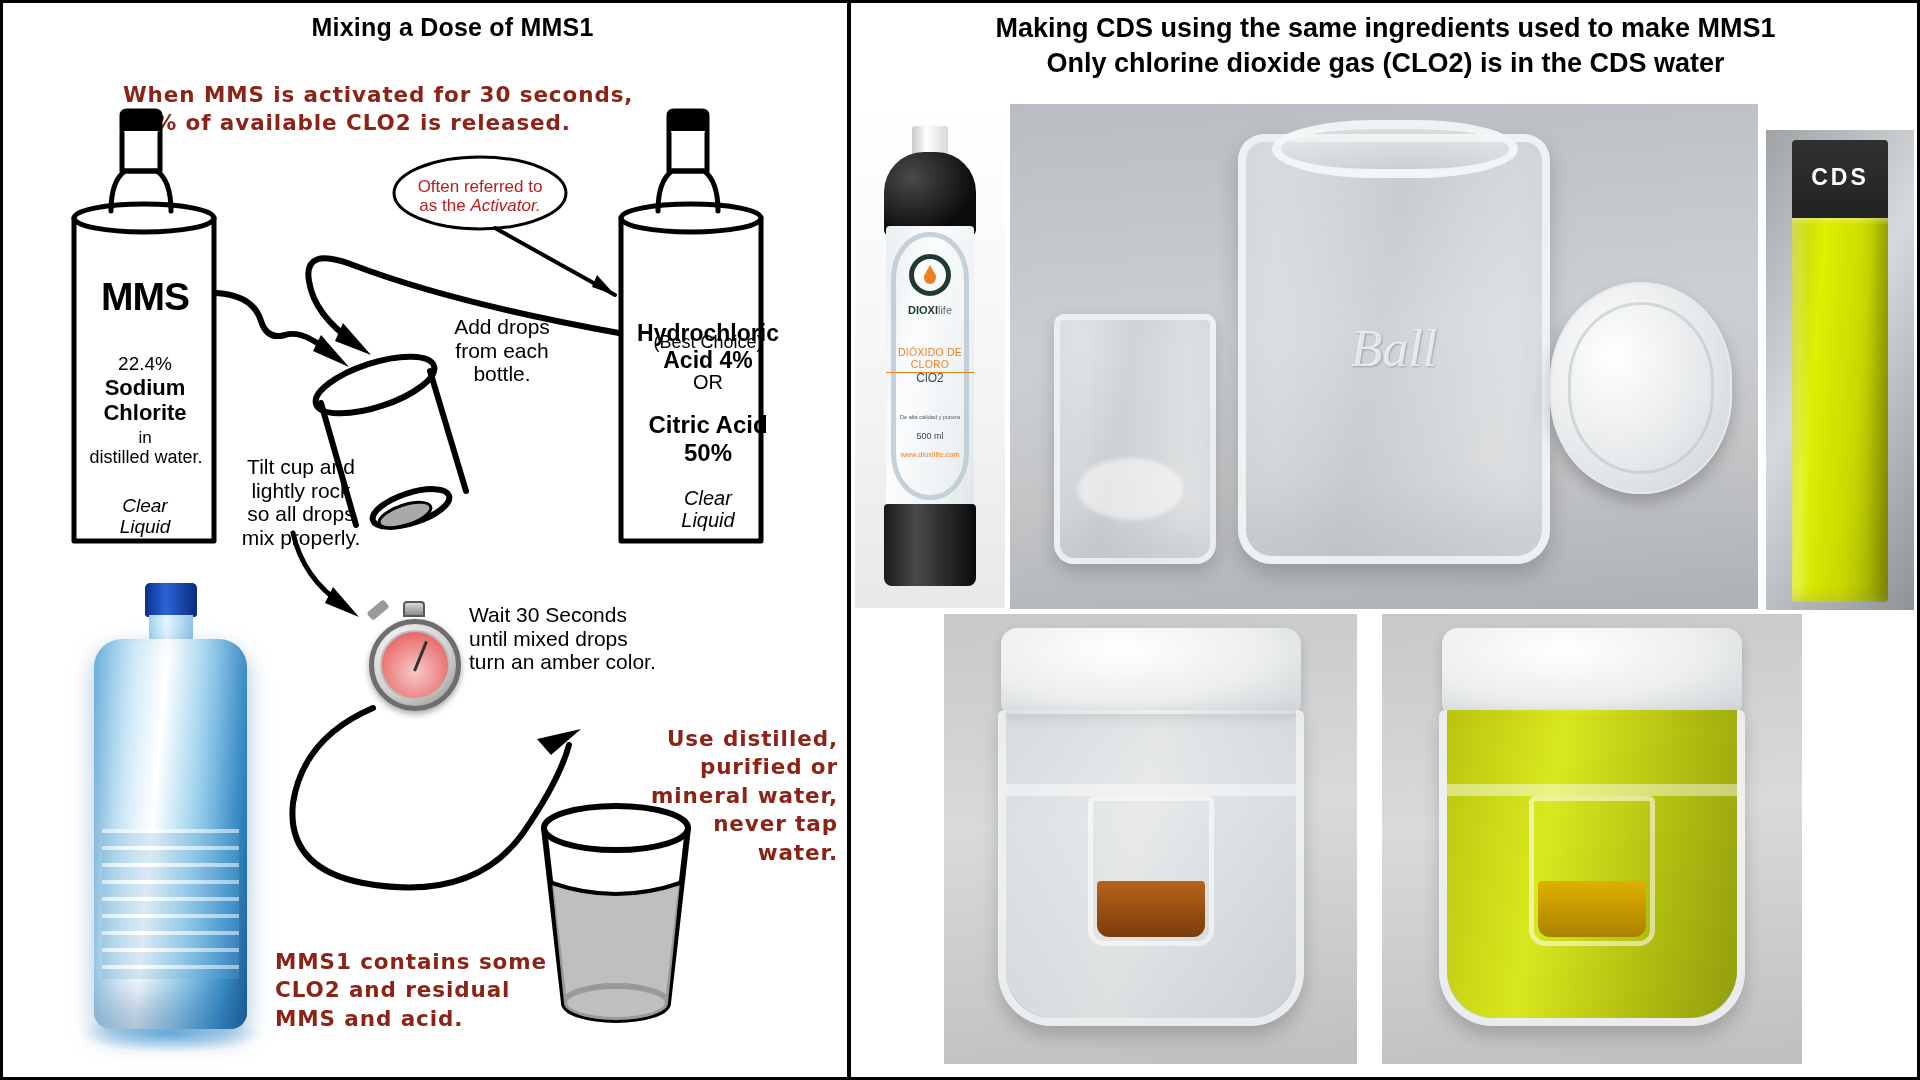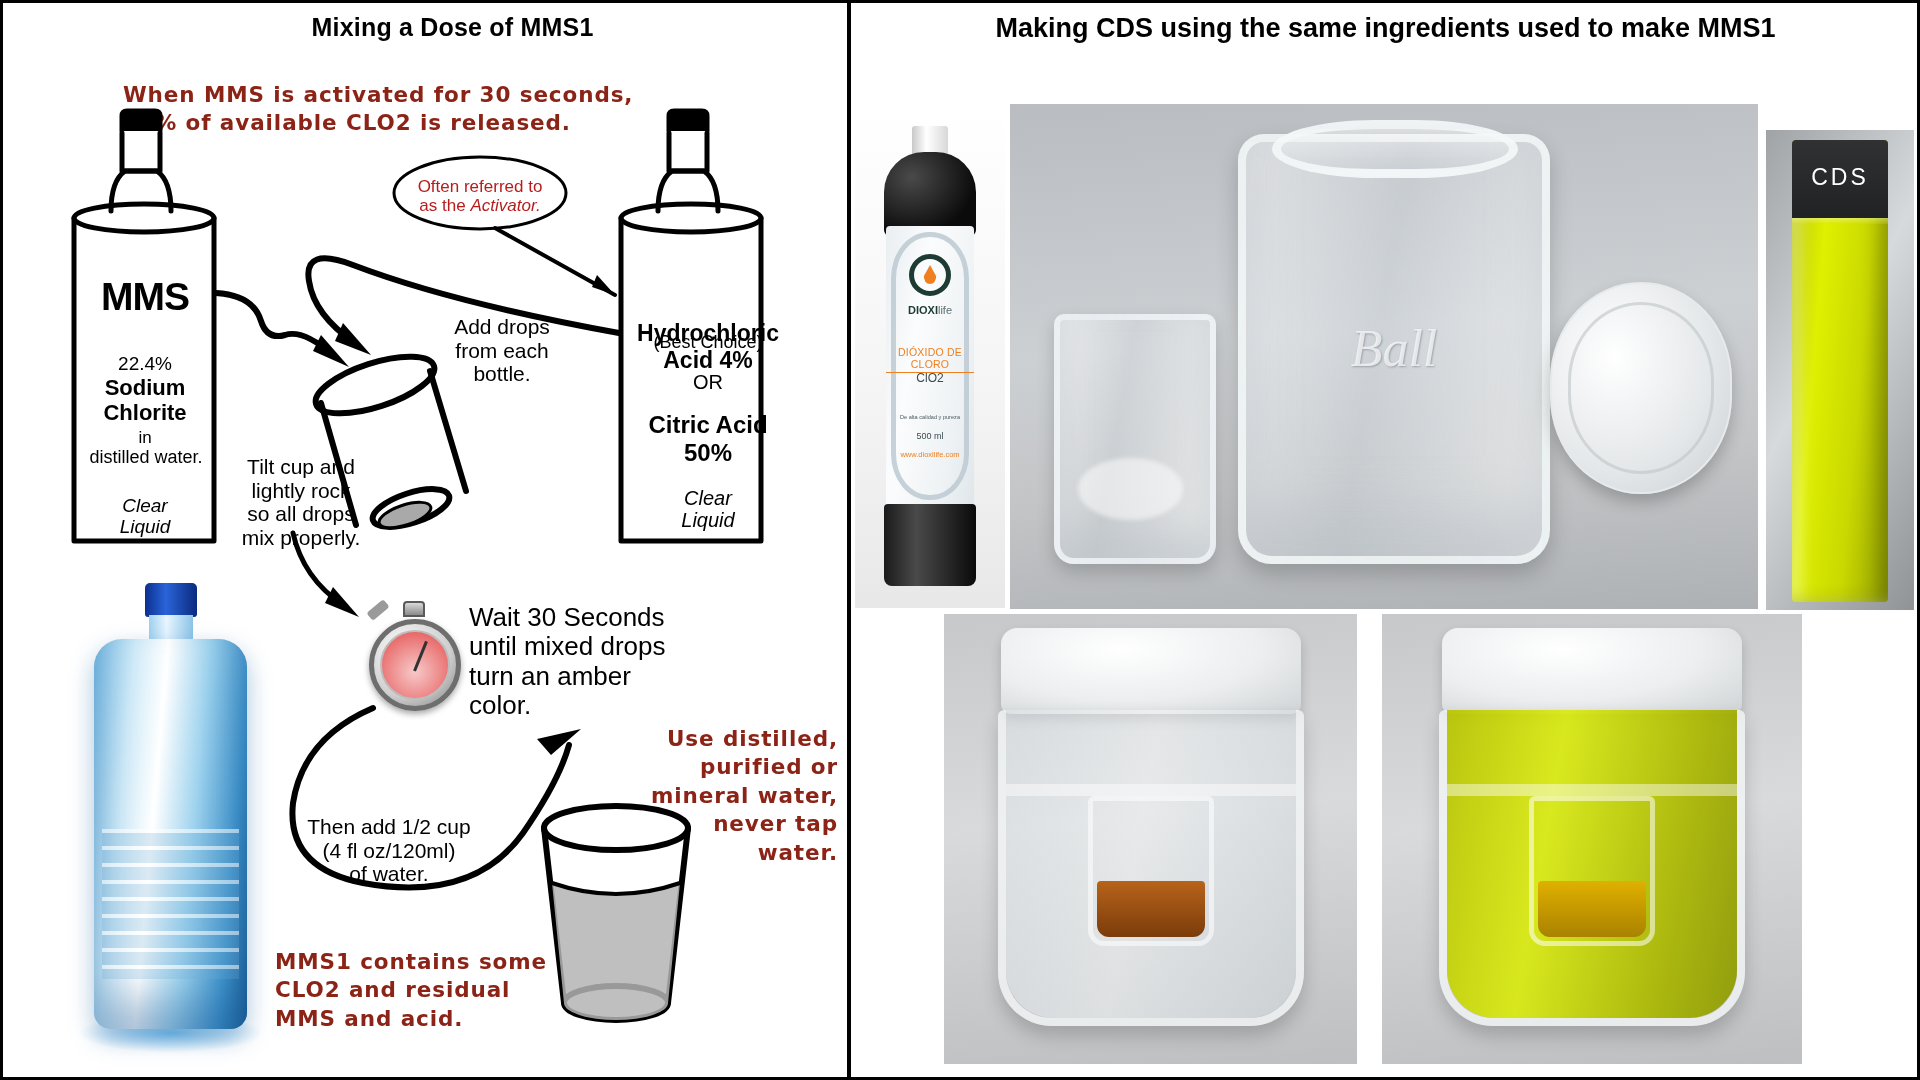--- a/index.html
+++ b/index.html
@@ -120,21 +120,21 @@
 
   
   #photo-cds { left:1766px; top:130px; width:148px; height:480px;
                background:linear-gradient(120deg,#9fa3a6,#d7dadd 45%,#8f9396); }
   .cds-tube { position:absolute; left:26px; top:10px; width:96px; height:462px;
      background:linear-gradient(95deg,#b9c400,#dff000 30%,#c9d800 65%,#93a000);
      border-radius:4px; box-shadow:inset -10px 0 18px rgba(0,0,0,.22), inset 10px 0 14px rgba(255,255,255,.35);}
   .cds-band { position:absolute; left:26px; top:10px; width:96px; height:78px;
      background:linear-gradient(180deg,#2f3133,#202223); border-radius:4px 4px 0 0;}
   .cds-band-label { position:absolute; left:0; top:24px; width:96px; text-align:center;
-     color:#fff; font-weight:normal; font-size:23px; letter-spacing:3px; }
+     color:#fff; font-weight:bold; font-size:23px; letter-spacing:3px; }
   .cds-meniscus { position:absolute; left:26px; top:84px; width:96px; height:10px;
      background:linear-gradient(180deg,rgba(255,255,255,.55),rgba(210,226,0,.2)); }
 
   
   #photo-jar-amber { left:944px; top:614px; width:413px; height:450px;
      background:linear-gradient(175deg,#c6c8ca,#d9dadc 45%,#bdbfc1); }
   #photo-jar-yellow { left:1382px; top:614px; width:420px; height:450px;
      background:linear-gradient(175deg,#c6c8ca,#d9dadc 45%,#bdbfc1); }
 
   .bj-lid { position:absolute; left:50%; transform:translateX(-50%); top:14px; width:300px; height:86px;
@@ -260,27 +260,24 @@
 
     <div class="blk-note" style="left:424px; top:312px; width:150px; font-size:21px; text-align:center; white-space:pre-line;">Add drops
 from each
 bottle.</div>
 
     <div class="blk-note" style="left:218px; top:452px; width:160px; font-size:21px; text-align:center; white-space:pre-line;">Tilt cup and
 lightly rock
 so all drops
 mix properly.</div>
 
-    <div class="blk-note" style="left:466px; top:600px; width:230px; font-size:26px; text-align:left; white-space:pre-line;">Wait 30 Seconds
+    <div class="blk-note" style="left:466px; top:600px; width:230px; font-size:21px; text-align:left; white-space:pre-line;">Wait 30 Seconds
 until mixed drops
 turn an amber color.</div>
 
-    <div class="blk-note" style="left:286px; top:812px; width:200px; font-size:21px; text-align:center; white-space:pre-line;">Then add 1/2 cup
-(4 fl oz/120ml)
-of water.</div>
 
     <div class="red-note" style="left:620px; top:722px; width:215px; font-size:21.5px; text-align:right; white-space:pre-line;">Use distilled,
 purified or
 mineral water,
 never tap
 water.</div>
 
     <div class="red-note" style="left:272px; top:945px; width:330px; font-size:21.5px; text-align:left; white-space:pre-line;">MMS1 contains some
 CLO2 and residual
 MMS and acid.</div>
@@ -305,20 +302,21 @@
         <div class="wb-ribs"></div>
       </div>
     </div>
 
   </section>
 
   <section class="panel" id="right-panel">
 
     <h2 class="title" id="right-title">
       <span>Making CDS using the same ingredients used to make MMS1</span><br>
+      <span>Only chlorine dioxide gas (CLO2) is in the CDS water</span>
     </h2>
 
   </section>
 
   <div class="photo" id="photo-bottle">
     <div class="dbottle">
       <div class="dcap"></div>
       <div class="dshoulder"></div>
       <div class="dlabel">
         <div class="dlabel-ring"></div>

